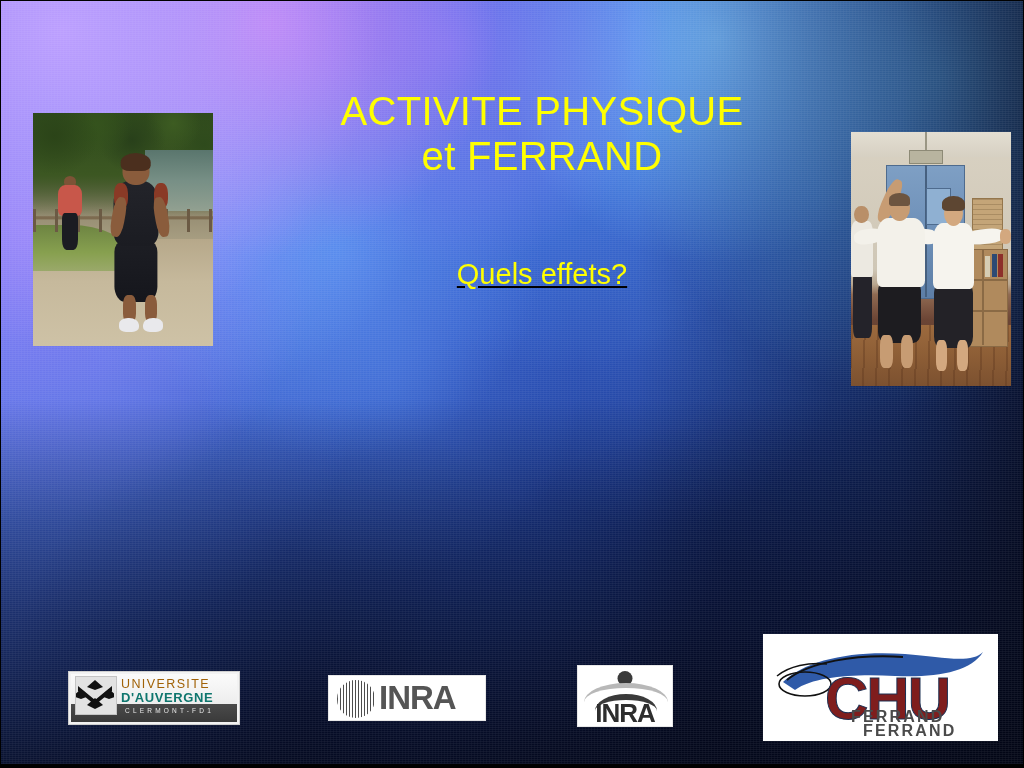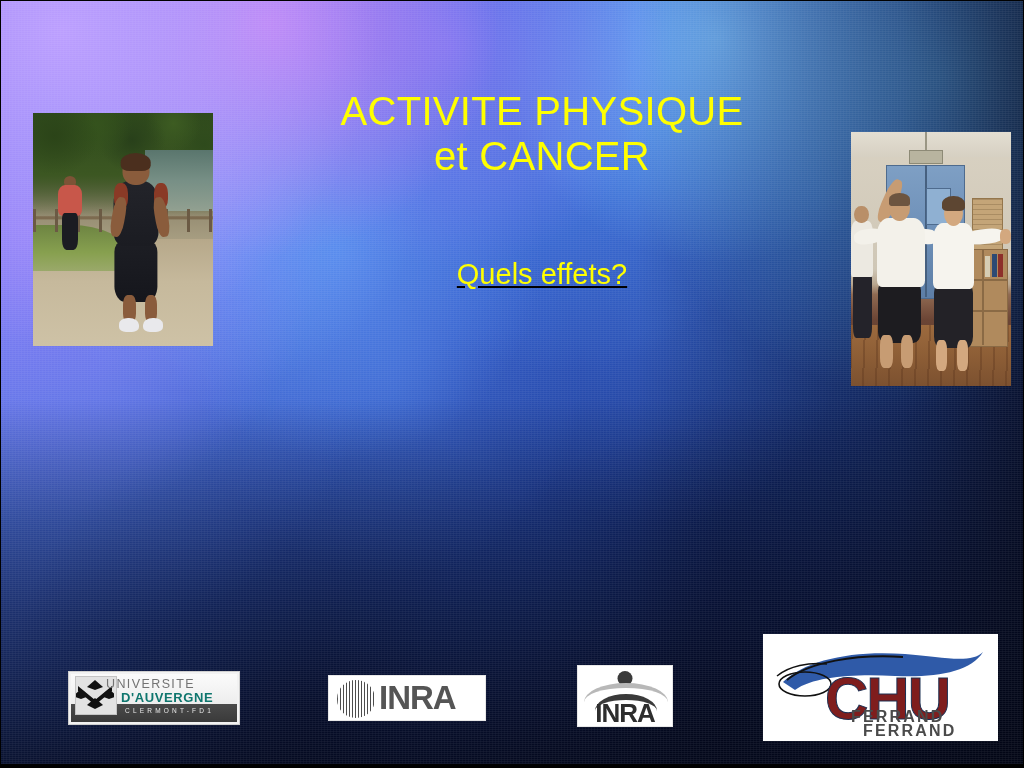--- a/index.html
+++ b/index.html
@@ -214,21 +214,21 @@
   .gy-t-body { left: 0%; top: 35%; width: 14%; height: 22%; background: #ece9e1; border-radius: 22% 22% 8% 8%; }
   .gy-t-pant { left: 1%; top: 55%; width: 12%; height: 26%; background: #24232a; border-radius: 12% 12% 16% 16%; }
 
   
   .logo { position: absolute; background: #ffffff; box-sizing: border-box; }
 
   #logo-universite { left: 68px; top: 671px; width: 172px; height: 54px; background: #f2f2f2; border: 1px solid #cfcfcf; }
   .uni-inner { position: absolute; inset: 2px; background: linear-gradient(to bottom, #fbfbfb 0%, #ededed 62%, #4a4a4a 63%, #3a3a3a 100%); }
   .uni-emblem-box { position: absolute; left: 6px; top: 4px; width: 40px; height: 37px; background: #e2e2e2; border: 1px solid #c4c4c4; }
   .uni-emblem-svg { position: absolute; left: 7px; top: 5px; width: 38px; height: 35px; }
-  .uni-txt1 { position: absolute; left: 37px; top: 5px; font-size: 12.5px; letter-spacing: 1.4px; color: #737373; font-family: "Liberation Sans", sans-serif; }
+  .uni-txt1 { position: absolute; left: 52px; top: 5px; font-size: 12.5px; letter-spacing: 1.4px; color: #a16207; font-family: "Liberation Sans", sans-serif; }
   .uni-txt2 { position: absolute; left: 52px; top: 18px; font-size: 13px; letter-spacing: 0.6px; color: #0f766e; font-weight: bold; font-family: "Liberation Sans", sans-serif; text-align: center; }
   .uni-txt3 { position: absolute; left: 56px; top: 35px; font-size: 6.5px; letter-spacing: 3.2px; color: #e8e8e8; font-family: "Liberation Sans", sans-serif; }
 
   #logo-inra { left: 328px; top: 675px; width: 158px; height: 46px; border: 1px solid #e8e8e8; text-decoration: underline; }
   .inra-circle { position: absolute; left: 8px; top: 4px; width: 38px; height: 38px; border-radius: 50%;
     background-image: repeating-linear-gradient(90deg, #4d4d4d 0 1px, #ffffff 1px 3px),
                       repeating-linear-gradient(0deg, rgba(255,255,255,0.85) 0 1px, rgba(0,0,0,0) 1px 3px); }
   .inra-txt { position: absolute; left: 50px; top: 3px; font-size: 33px; font-weight: bold; color: #555555; letter-spacing: -1px; font-family: "Liberation Sans", sans-serif; }
 
   #logo-crnh { left: 577px; top: 665px; width: 96px; height: 62px; border: 1px solid #e8e8e8; }
@@ -316,21 +316,21 @@
     <div class="gy gy-m-pants"></div>
     <div class="gy gy-m-legL"></div>
     <div class="gy gy-m-legR"></div>
     <div class="gy gy-m-shirt"></div>
     <div class="gy gy-m-head"></div>
     <div class="gy gy-m-hair"></div>
   </div>
 
   <div id="title-block">
     <div class="title-line">ACTIVITE PHYSIQUE</div>
-    <div class="title-line">et CANCER</div>
+    <div class="title-line">et FERRAND</div>
   </div>
 
   <div id="subtitle-block">
     <div class="subtitle-line">Quels effets?</div>
   </div>
 
 
   <div class="logo" id="logo-universite">
     <div class="uni-inner"></div>
     <div class="uni-emblem-box"></div>

